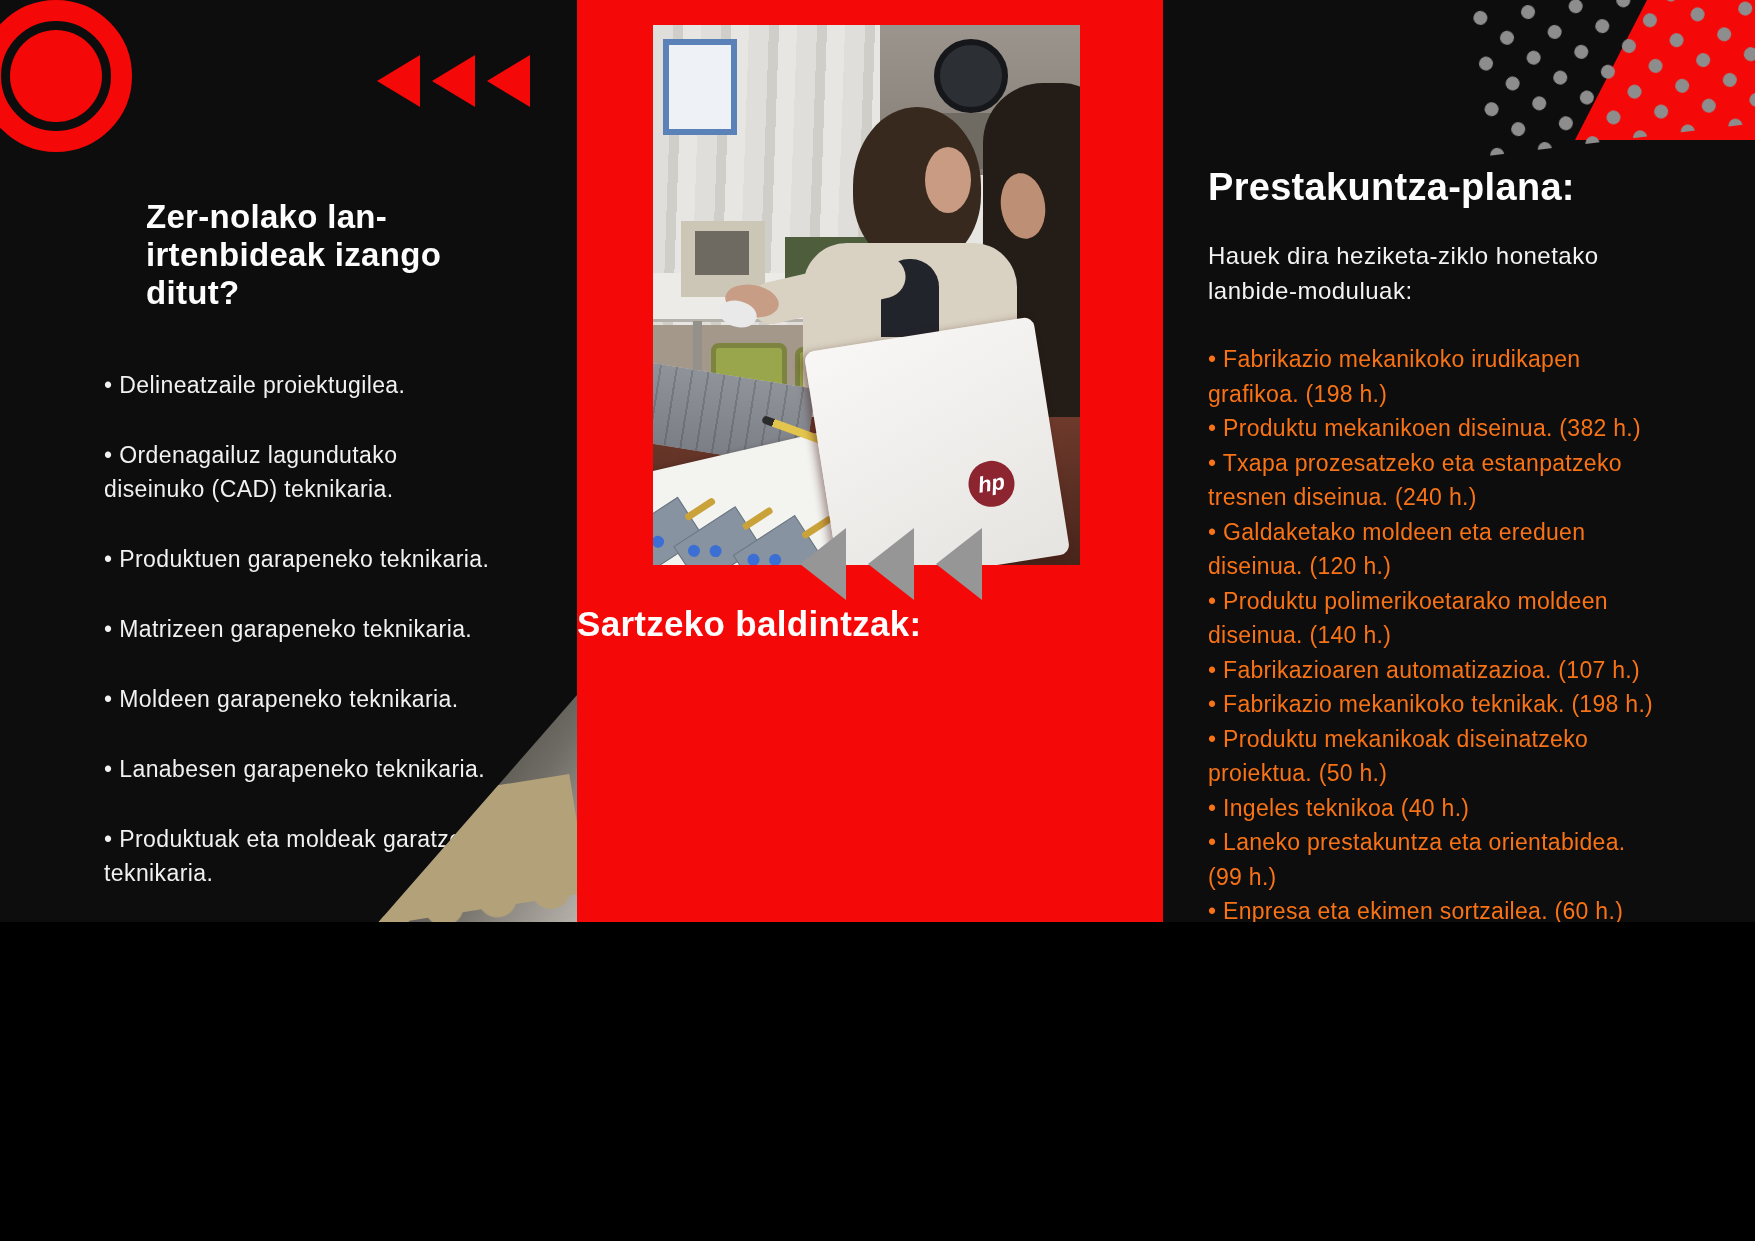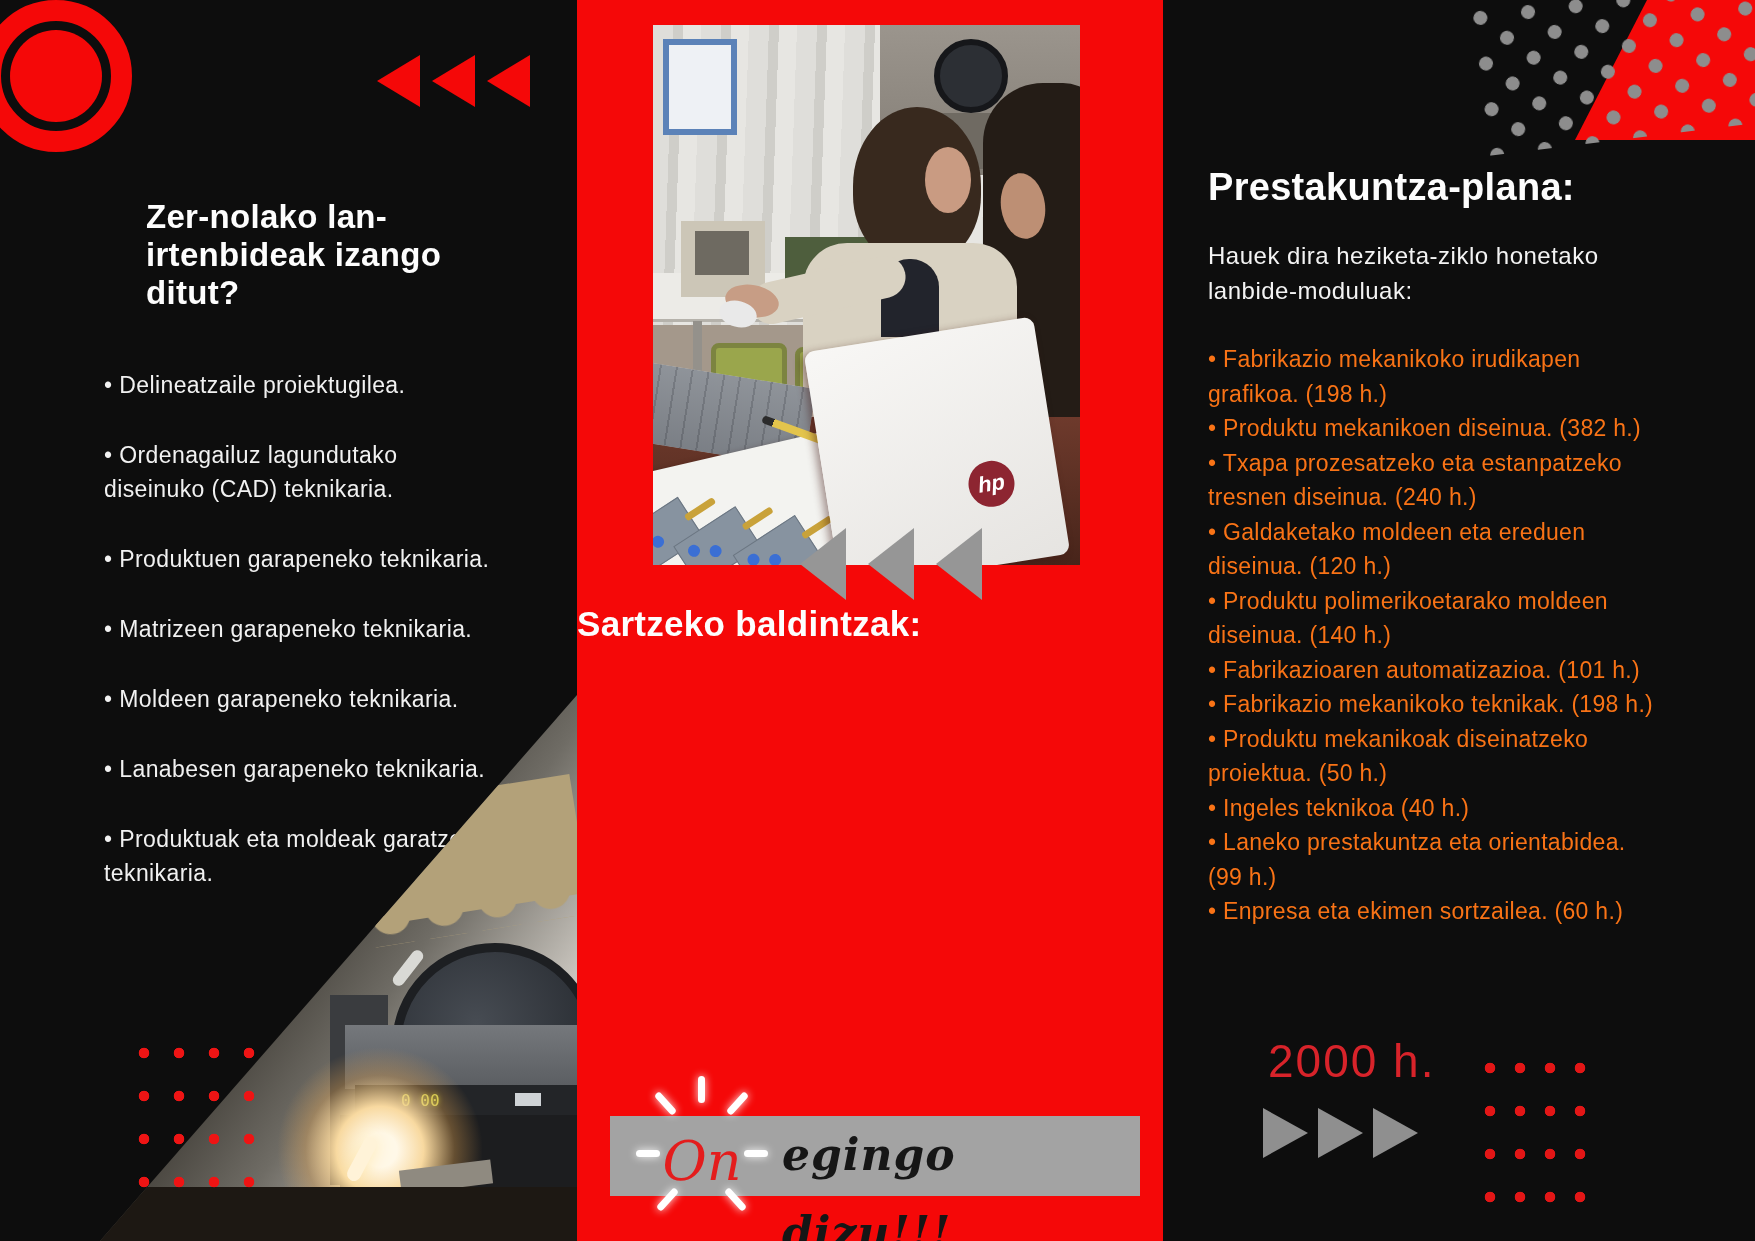--- a/index.html
+++ b/index.html
@@ -1,16 +1,16 @@
 <!DOCTYPE html>
 <html><head>
 <meta charset="utf-8">
 <style>
   html,body{margin:0;padding:0;background:#000;}
-  .page{position:relative;width:1755px;height:1241px;overflow:hidden;
+  .page{position:relative;width:1755px;height:922px;overflow:hidden;
         font-family:"Liberation Sans",sans-serif;background:#0c0c0c;}
   .panel{position:absolute;top:0;height:1241px;}
   .panel-left{left:0;width:577px;background:#0d0d0d;}
   .panel-mid{left:577px;width:586px;background:#f50808;}
   .panel-right{left:1163px;width:592px;background:#0d0d0d;}
 
   
   .ring{position:absolute;left:-20px;top:0;width:110px;height:110px;border:21px solid #f50808;border-radius:50%;}
   .ring-core{position:absolute;left:10px;top:30px;width:92px;height:92px;background:#f50808;border-radius:50%;}
   .tri{width:0;height:0;position:absolute;}
@@ -241,21 +241,21 @@
     <h2 class="heading h-right" style="margin:0;position:absolute;">Prestakuntza-plana:</h2>
 
     <p class="r-intro" style="margin:0;">Hauek dira heziketa-ziklo honetako lanbide-moduluak:</p>
 
     <ul class="blist blist-right">
       <li>Fabrikazio mekanikoko irudikapen grafikoa. (198 h.)</li>
       <li>Produktu mekanikoen diseinua. (382 h.)</li>
       <li>Txapa prozesatzeko eta estanpatzeko tresnen diseinua. (240 h.)</li>
       <li>Galdaketako moldeen eta ereduen diseinua. (120 h.)</li>
       <li>Produktu polimerikoetarako moldeen diseinua. (140 h.)</li>
-      <li>Fabrikazioaren automatizazioa. (101 h.)</li>
+      <li>Fabrikazioaren automatizazioa. (107 h.)</li>
       <li>Fabrikazio mekanikoko teknikak. (198 h.)</li>
       <li>Produktu mekanikoak diseinatzeko proiektua. (50 h.)</li>
       <li>Ingeles teknikoa (40 h.)</li>
       <li>Laneko prestakuntza eta orientabidea. (99 h.)</li>
       <li>Enpresa eta ekimen sortzailea. (60 h.)</li>
     </ul>
 
     <div class="r-total">2000 h.</div>
 
     <span class="tri tri-arrow" style="left:100px;top:1108px;"></span>

